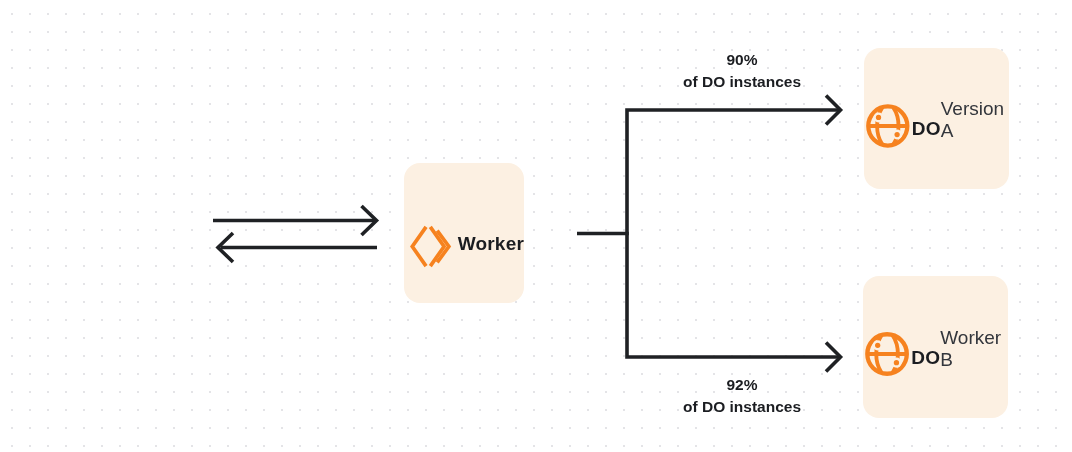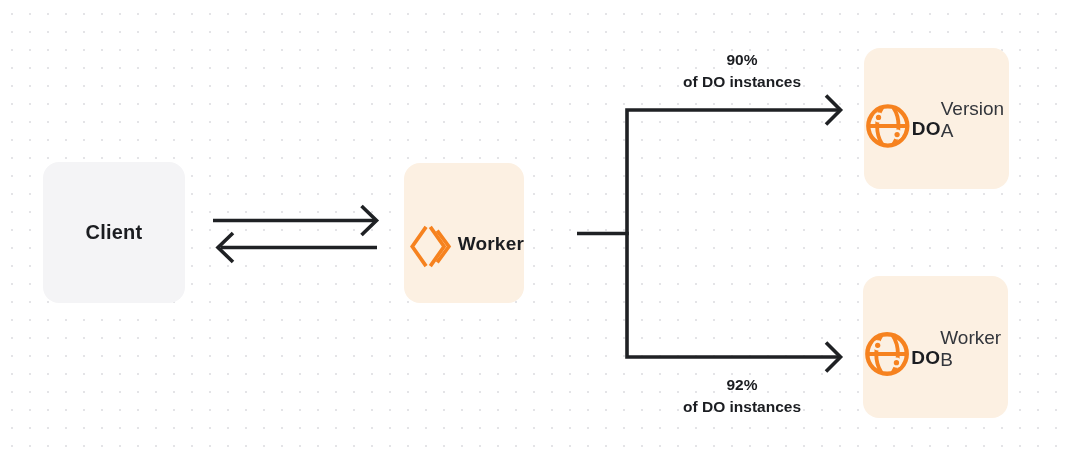--- a/index.html
+++ b/index.html
@@ -130,23 +130,20 @@
     <path d="M377,247.5 H221"></path>
     <polyline points="233,233 218,247.5 233,262"></polyline>
 
     <path d="M577,233.5 H628.8"></path>
 
     <path d="M839,110 H627 V357 H839"></path>
     <polyline points="826,95.5 840.5,110 826,124.5"></polyline>
     <polyline points="826,342.5 840.5,357 826,371.5"></polyline>
   </svg>
 
-  <div class="node node-client">
-    <span class="client-label">Client</span>
-  </div>
 
   <div class="node node-worker">
     <svg class="worker-logo" viewBox="0 0 100 100" xmlns="http://www.w3.org/2000/svg">
       <polyline points="41,13 15,50 41,87"></polyline>
       <polyline points="49,13 75,50 49,87"></polyline>
       <polyline points="62,20 84,50 62,80"></polyline>
     </svg>
     <span class="worker-label">Worker</span>
   </div>
 

